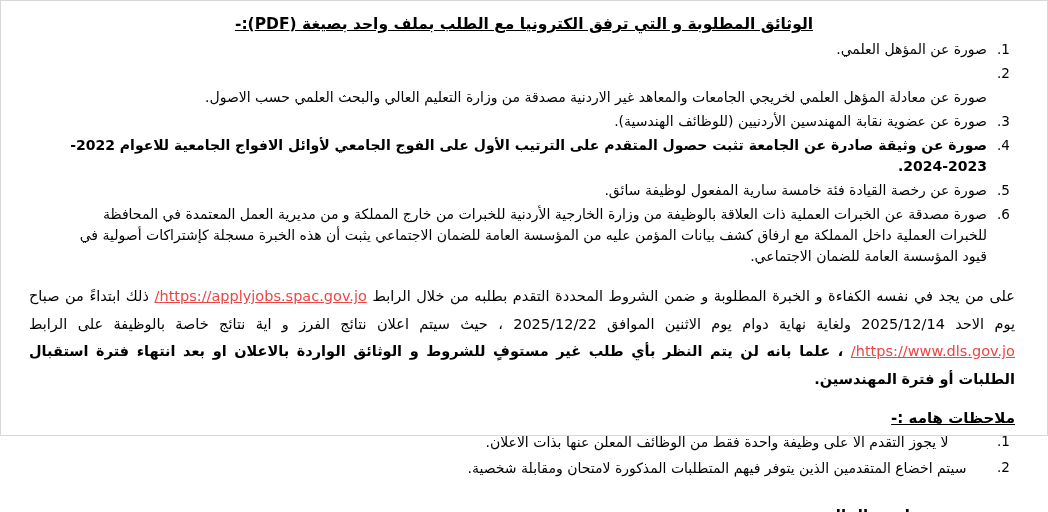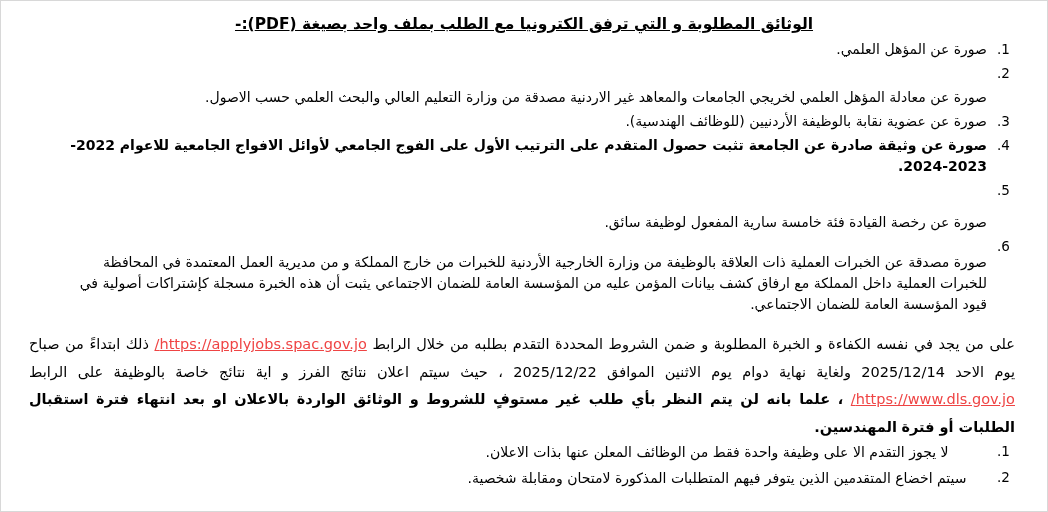--- a/index.html
+++ b/index.html
@@ -10,21 +10,21 @@
     width: 1048px;
     height: 512px;
     background: #ffffff;
     font-family: "DejaVu Sans", "Liberation Sans", sans-serif;
     color: #000000;
     overflow: hidden;
   }
   .page {
     position: relative;
     width: 1048px;
-    height: 512px;
+    height: 436px;
     box-sizing: border-box;
     border: 1px solid #d8d8d8;
     background: #fff;
     padding: 10px 26px 0 26px;
   }
   
   .sec-title {
     text-align: center;
     font-weight: bold;
     font-size: 15.5px;
@@ -54,22 +54,22 @@
     font-size: 13.5px;
   }
   ol.doclist > li .txt {
     flex: 1 1 auto;
     text-align: right;
   }
   .lvl1 .txt { padding-left: 170px; }
   .lvl2 .txt { padding-left: 170px; margin-top: 24px; }
   .lvl3 .txt { padding-left: 170px; }
   .lvl4 .txt { padding-left: 28px; font-weight: bold; }
-  .lvl5 .txt { padding-left: 170px; margin-top: 32px; }
-  .lvl6 .txt { padding-left: 28px; margin-top: 16px; }
+  .lvl5 .txt { padding-left: 170px; }
+  .lvl6 .txt { padding-left: 28px; }
 
   
   .para {
     font-size: 14.5px;
     line-height: 1.9;
     text-align: justify;
     margin: 16px 0 0 0;
     padding: 0 6px 0 2px;
   }
   .para .lnk {
@@ -138,21 +138,21 @@
     <li class="lvl1">
       <span class="num">1.</span>
       <span class="txt">صورة عن المؤهل العلمي.</span>
     </li>
     <li class="lvl2">
       <span class="num">2.</span>
       <span class="txt">صورة عن معادلة المؤهل العلمي لخريجي الجامعات والمعاهد غير الاردنية مصدقة من وزارة التعليم العالي والبحث العلمي حسب الاصول.</span>
     </li>
     <li class="lvl3">
       <span class="num">3.</span>
-      <span class="txt">صورة عن عضوية نقابة بالوظيفة الأردنيين (للوظائف الهندسية).</span>
+      <span class="txt">صورة عن عضوية نقابة المهندسين الأردنيين (للوظائف الهندسية).</span>
     </li>
     <li class="lvl4">
       <span class="num">4.</span>
       <span class="txt">صورة عن وثيقة صادرة عن الجامعة تثبت حصول المتقدم على الترتيب الأول على الفوج الجامعي لأوائل الافواج الجامعية للاعوام 2022-2023-2024.</span>
     </li>
     <li class="lvl5">
       <span class="num">5.</span>
       <span class="txt">صورة عن رخصة القيادة فئة خامسة سارية المفعول لوظيفة سائق.</span>
     </li>
     <li class="lvl6">
@@ -161,20 +161,21 @@
     </li>
   </ol>
 
   <div class="para">
     <span>على من يجد في نفسه الكفاءة و الخبرة المطلوبة و ضمن الشروط المحددة التقدم بطلبه من خلال  الرابط  </span><a class="lnk" href="#">https://applyjobs.spac.gov.jo/</a><span>   ذلك ابتداءً من صباح</span>
     <span>يوم الاحد 2025/12/14 ولغاية نهاية دوام يوم الاثنين الموافق 2025/12/22 ، حيث سيتم اعلان نتائج الفرز و اية نتائج خاصة بالوظيفة على الرابط</span>
     <a class="lnk" href="#">https://www.dls.gov.jo/</a><b> ، علما بانه لن يتم النظر بأي طلب غير مستوفٍ للشروط و الوثائق الواردة بالاعلان او بعد انتهاء فترة استقبال الطلبات أو فترة</b>
     <b>المهندسين.</b>
   </div>
 
+  <div class="notes-title">ملاحظات هامه :-</div>
 
   <ol class="notes">
     <li>
       <span class="num">1.</span>
       <span class="txt">لا يجوز التقدم الا على وظيفة واحدة فقط من الوظائف المعلن عنها بذات الاعلان.</span>
     </li>
     <li>
       <span class="num">2.</span>
       <span class="txt">سيتم اخضاع المتقدمين الذين يتوفر فيهم المتطلبات المذكورة لامتحان ومقابلة شخصية.</span>
     </li>

